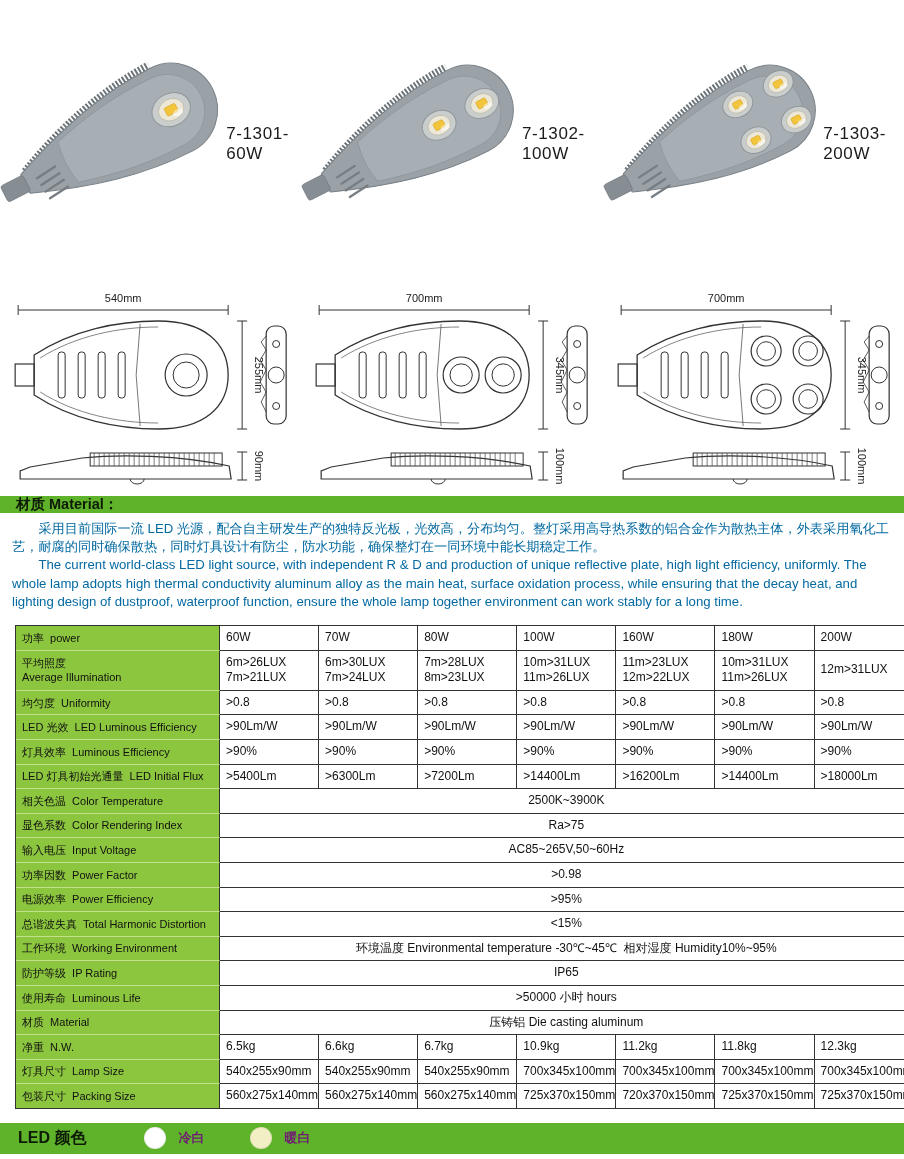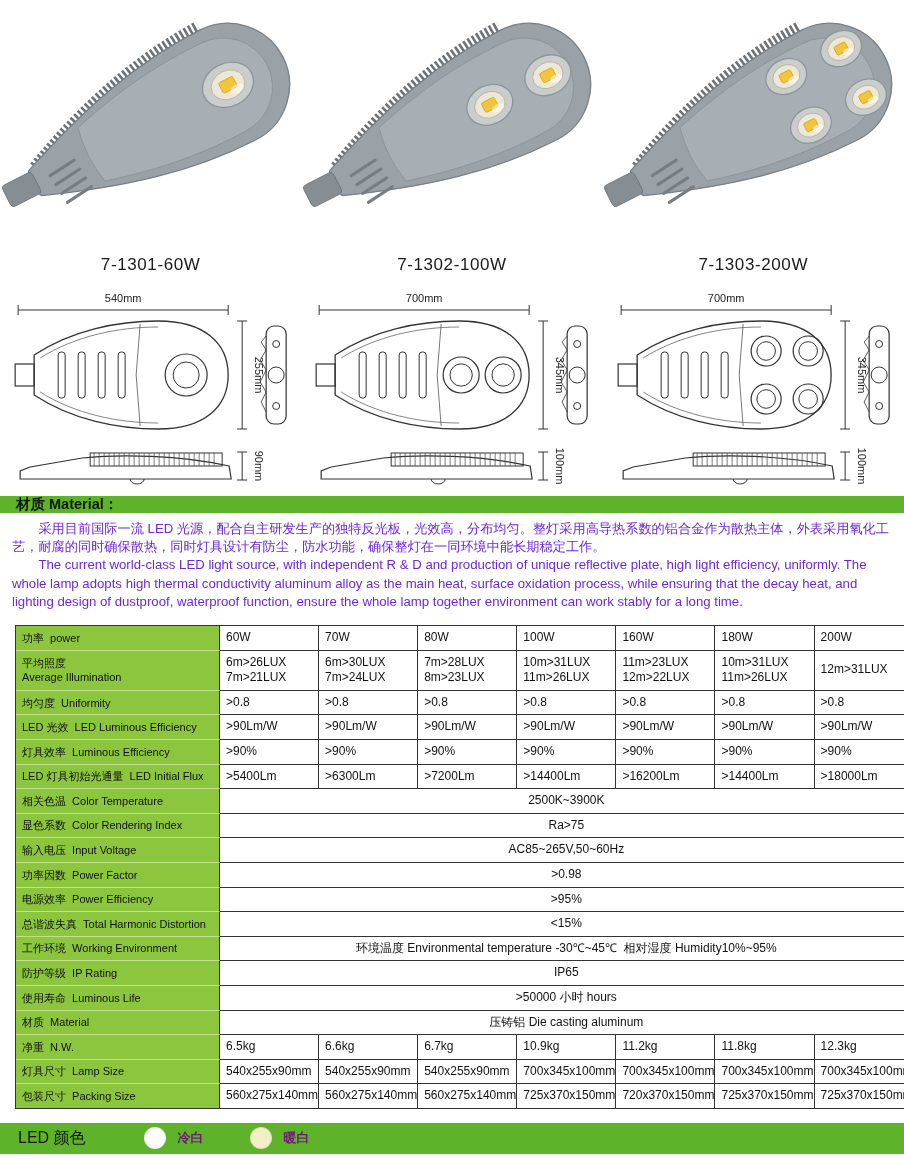--- a/index.html
+++ b/index.html
@@ -2,48 +2,48 @@
 <html><head>
 <meta charset="utf-8">
 <style>
   *{box-sizing:border-box;margin:0;padding:0}
   html,body{background:#fff}
   body{width:904px;font-family:"Liberation Sans",sans-serif;color:#111}
   .page{width:904px;height:1159px;background:#fff;overflow:hidden;position:relative}
 
   
   .photos{display:flex;height:282px;padding-top:4px}
-  .photo-card{width:301.3px;display:flex;flex-direction:column;align-items:center}
+  .photo-card{width:301.3px;display:flex;align-items:center}
   .lamp-photo{width:300px;height:250px;display:block}
   .model-label{font-size:17px;letter-spacing:.6px;margin-top:1px;color:#1a1a1a}
 
   
   .drawings{display:flex;height:210px;margin-bottom:4px}
   .tech-drawing{width:301.3px;height:210px;display:block}
 
   
   .section-bar{height:17px;background:#5fb32b;display:flex;align-items:center;padding-left:16px}
   .section-title{font-size:14.5px;font-weight:bold;color:#0d1a05}
 
   
-  .material-text{padding:7px 10px 8px 12px;font-size:13.2px;line-height:1.38;color:#6d28d9}
+  .material-text{padding:7px 10px 8px 12px;font-size:13.2px;line-height:1.38;color:#0369a1}
   .material-text p{text-indent:2em}
 
   
   .spec-table{width:898px;margin:6px 3px 0 15px;border-collapse:separate;border-spacing:0;
               border-top:1px solid #333;border-left:1px solid #333;table-layout:fixed;font-size:12px}
   .spec-table td{border-right:1px solid #333;border-bottom:1px solid #333;
                  padding:4px 6px;vertical-align:middle;white-space:pre;overflow:hidden;line-height:1.3}
   .spec-table td.label{background:#8cc63e;border-bottom:1px solid #c3e18b;font-size:11px;padding:4px 3px 4px 6px}
   .spec-table tr:last-child td{border-bottom:1px solid #333}
   .spec-table td.merged{text-align:center}
 
   
   .led-bar{margin-top:14px;height:31px;background:#5fb32b;display:flex;align-items:center;padding-left:18px}
-  .led-title{font-size:16px;font-weight:normal;color:#0d1a05;margin-right:58px}
+  .led-title{font-size:16px;font-weight:bold;color:#0d1a05;margin-right:58px}
   .swatch-item{display:flex;align-items:center;margin-right:46px}
   .swatch-circle{width:22px;height:22px;border-radius:50%;margin-right:12px;
                  box-shadow:inset 0 0 0 1px rgba(0,0,0,.07)}
   .swatch-label{font-size:13px;font-weight:bold;color:#701a75}
 </style>
 </head>
 <body>
 
 <div class="page">
 

